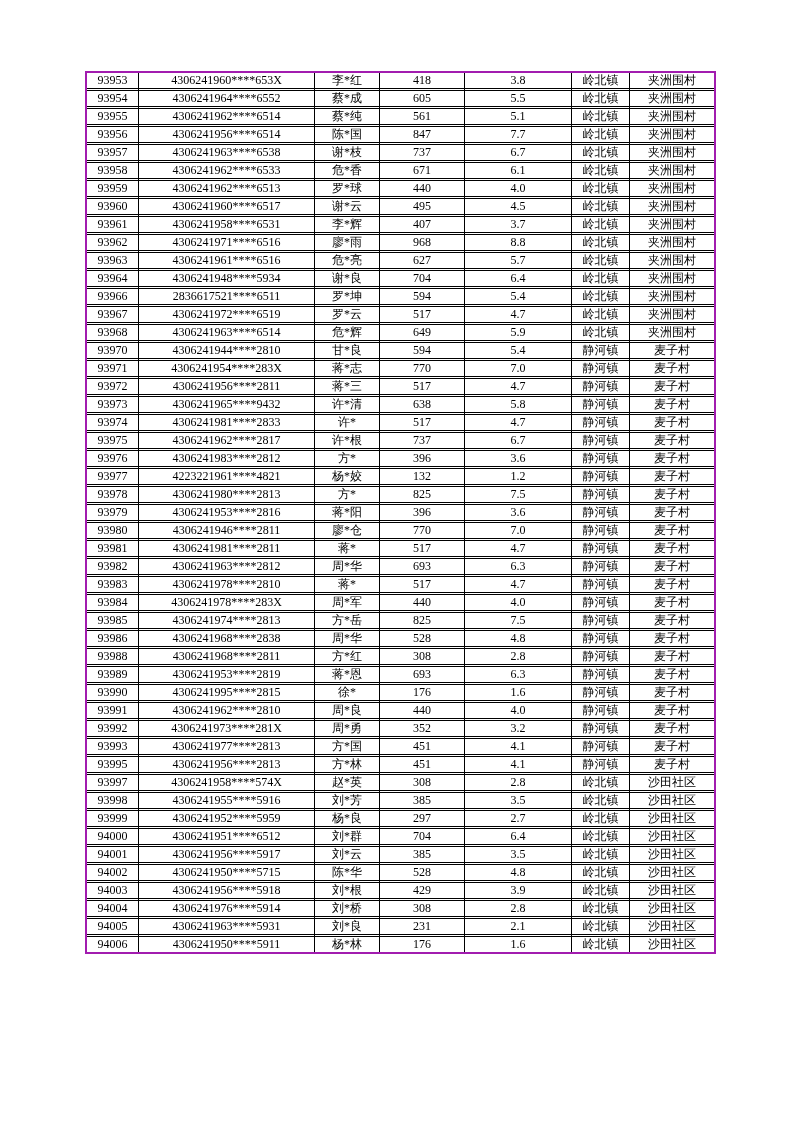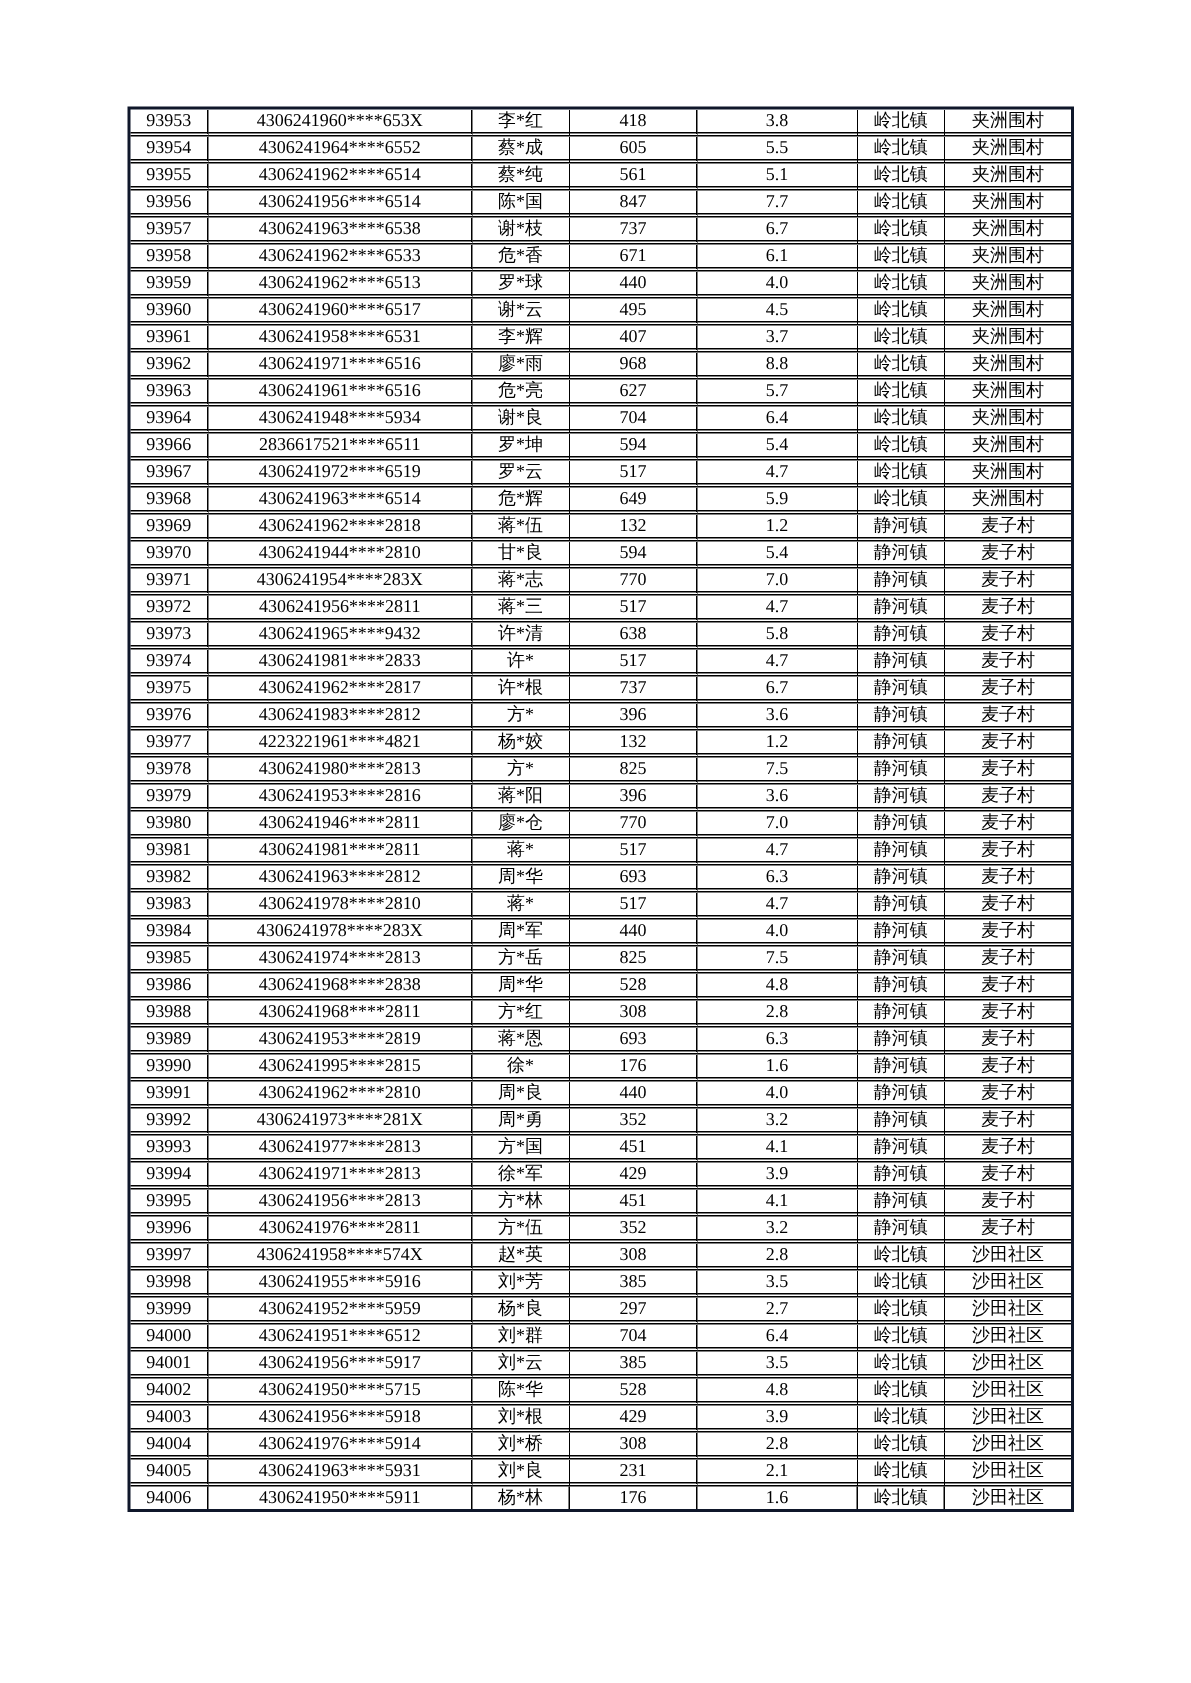--- a/index.html
+++ b/index.html
@@ -14,21 +14,21 @@
     background: #ffffff;
     overflow: hidden;
   }
   table.record-table {
     position: absolute;
     left: 85px;
     top: 71px;
     width: 627px;
     border-collapse: separate;
     border-spacing: 0;
-    border: 2px solid #0f172a;
+    border: 2px solid #a21caf;
     table-layout: fixed;
   }
   table.record-table td {
     border-right: 1px solid #000000;
     border-bottom: 3px double #000000;
     height: 15px;
     padding: 0;
     text-align: center;
     vertical-align: middle;
     font-family: "Liberation Serif", "DejaVu Serif", serif;
@@ -189,29 +189,20 @@
         <tr>
           <td>93968</td>
           <td>4306241963****6514</td>
           <td>危*辉</td>
           <td>649</td>
           <td>5.9</td>
           <td>岭北镇</td>
           <td>夹洲围村</td>
         </tr>
         <tr>
-          <td>93969</td>
-          <td>4306241962****2818</td>
-          <td>蒋*伍</td>
-          <td>132</td>
-          <td>1.2</td>
-          <td>静河镇</td>
-          <td>麦子村</td>
-        </tr>
-        <tr>
           <td>93970</td>
           <td>4306241944****2810</td>
           <td>甘*良</td>
           <td>594</td>
           <td>5.4</td>
           <td>静河镇</td>
           <td>麦子村</td>
         </tr>
         <tr>
           <td>93971</td>
@@ -405,47 +396,29 @@
         <tr>
           <td>93993</td>
           <td>4306241977****2813</td>
           <td>方*国</td>
           <td>451</td>
           <td>4.1</td>
           <td>静河镇</td>
           <td>麦子村</td>
         </tr>
         <tr>
-          <td>93994</td>
-          <td>4306241971****2813</td>
-          <td>徐*军</td>
-          <td>429</td>
-          <td>3.9</td>
-          <td>静河镇</td>
-          <td>麦子村</td>
-        </tr>
-        <tr>
           <td>93995</td>
           <td>4306241956****2813</td>
           <td>方*林</td>
           <td>451</td>
           <td>4.1</td>
           <td>静河镇</td>
           <td>麦子村</td>
         </tr>
         <tr>
-          <td>93996</td>
-          <td>4306241976****2811</td>
-          <td>方*伍</td>
-          <td>352</td>
-          <td>3.2</td>
-          <td>静河镇</td>
-          <td>麦子村</td>
-        </tr>
-        <tr>
           <td>93997</td>
           <td>4306241958****574X</td>
           <td>赵*英</td>
           <td>308</td>
           <td>2.8</td>
           <td>岭北镇</td>
           <td>沙田社区</td>
         </tr>
         <tr>
           <td>93998</td>

